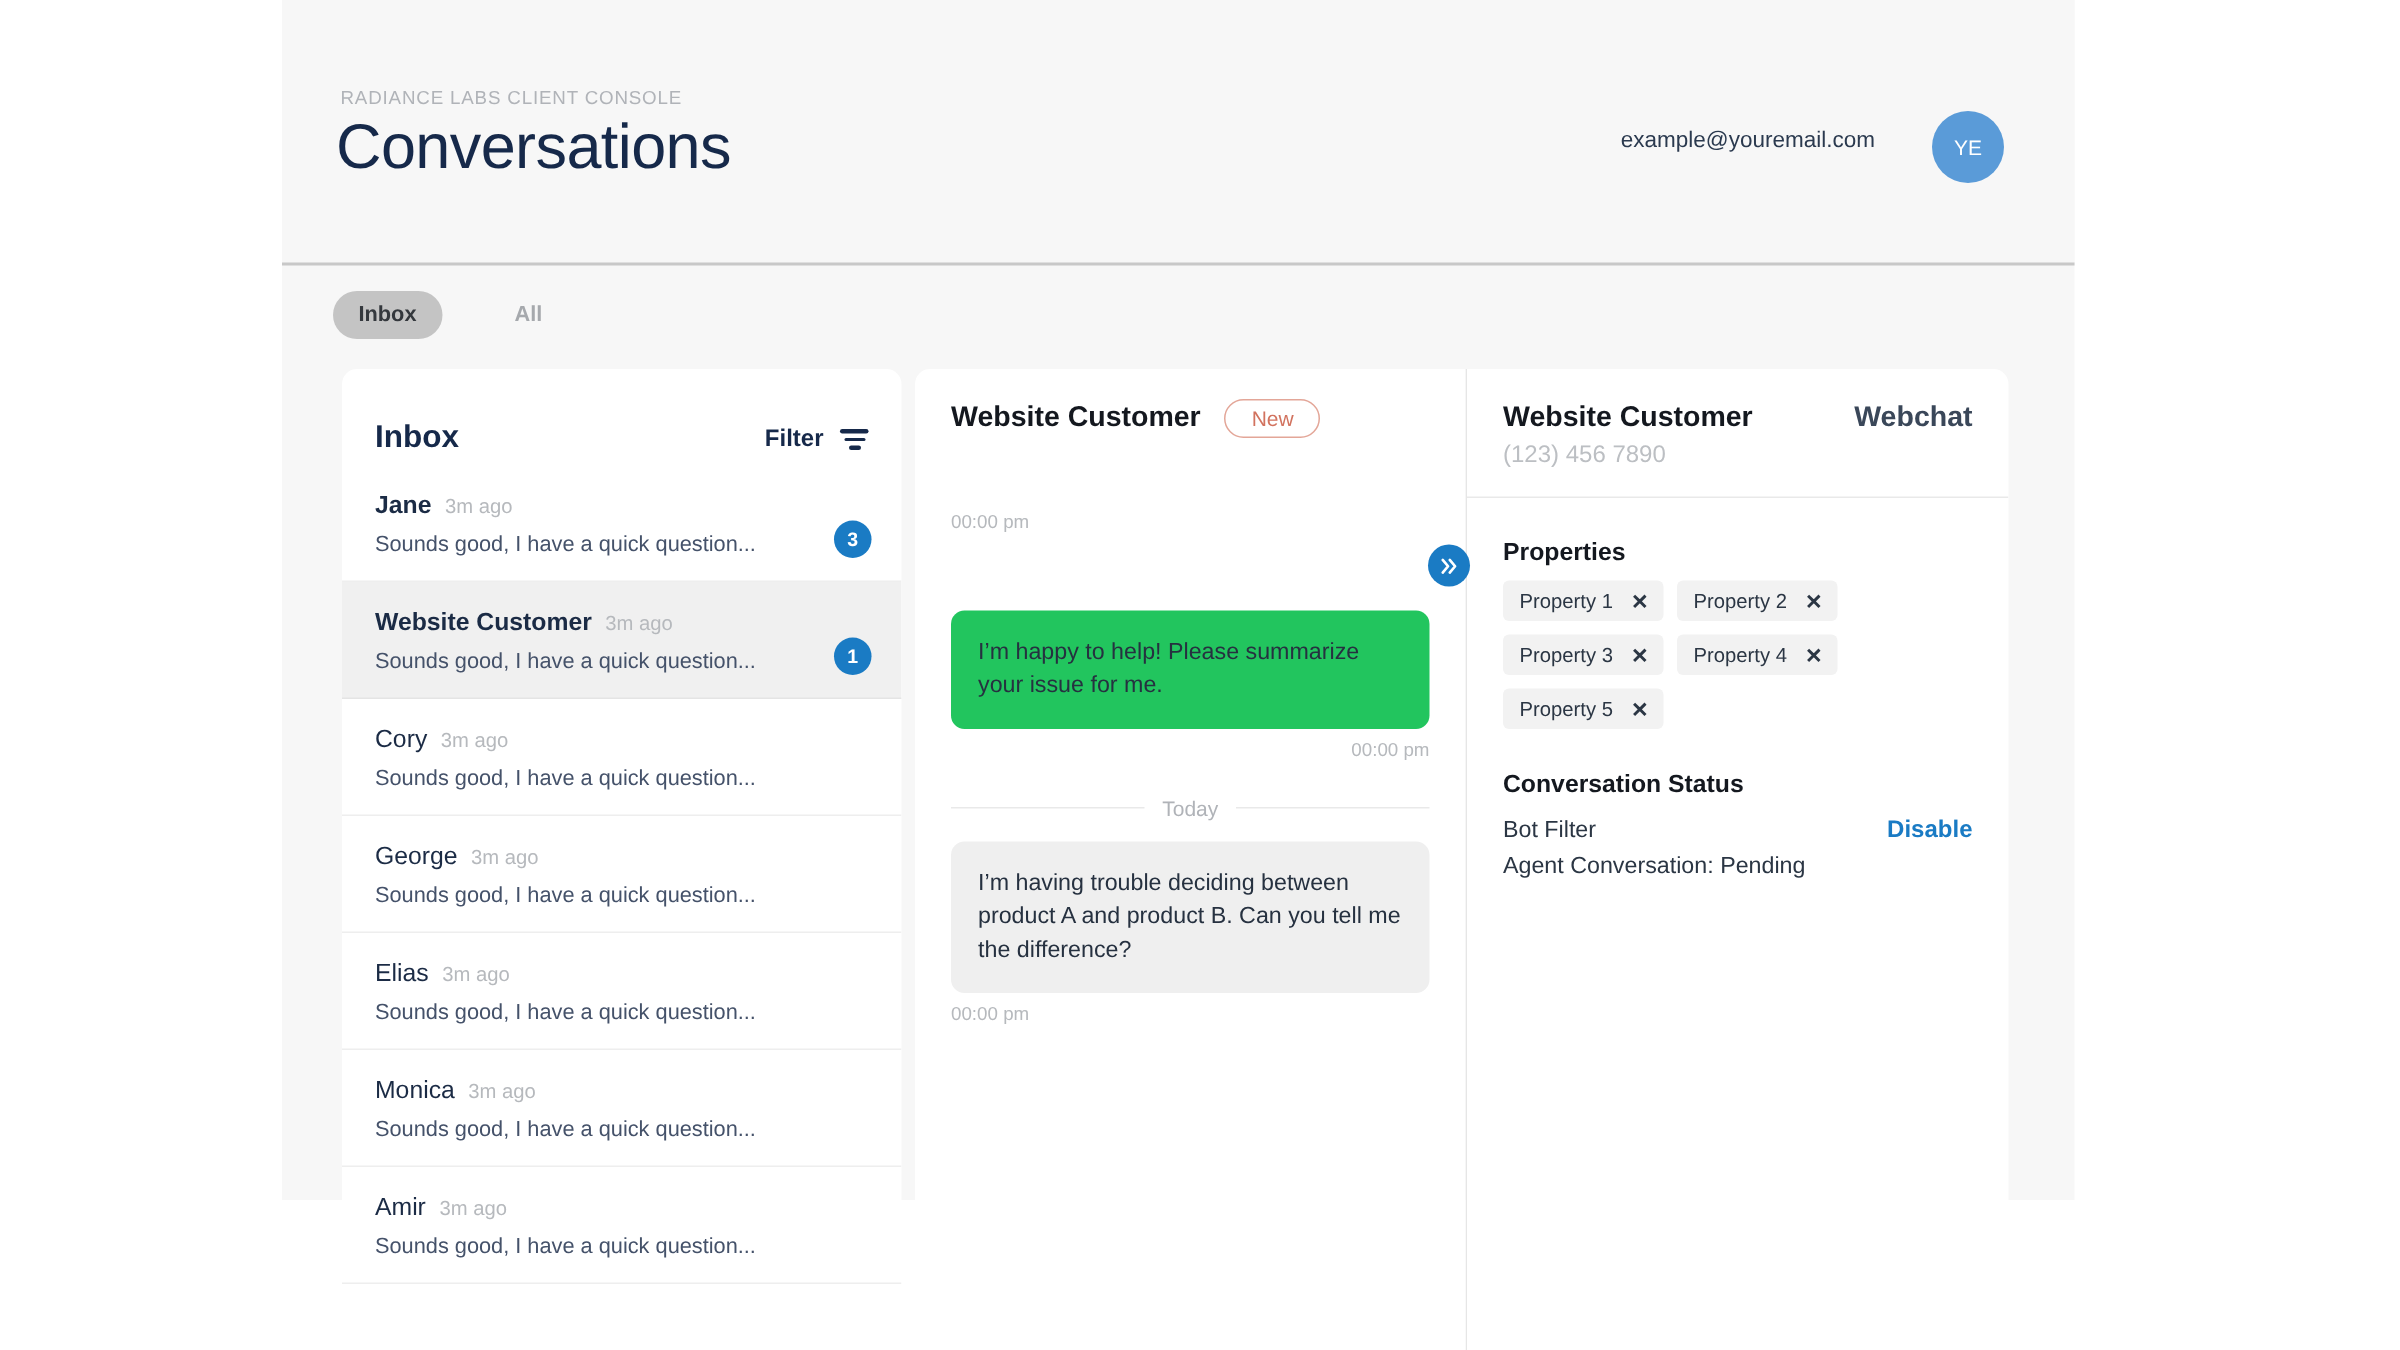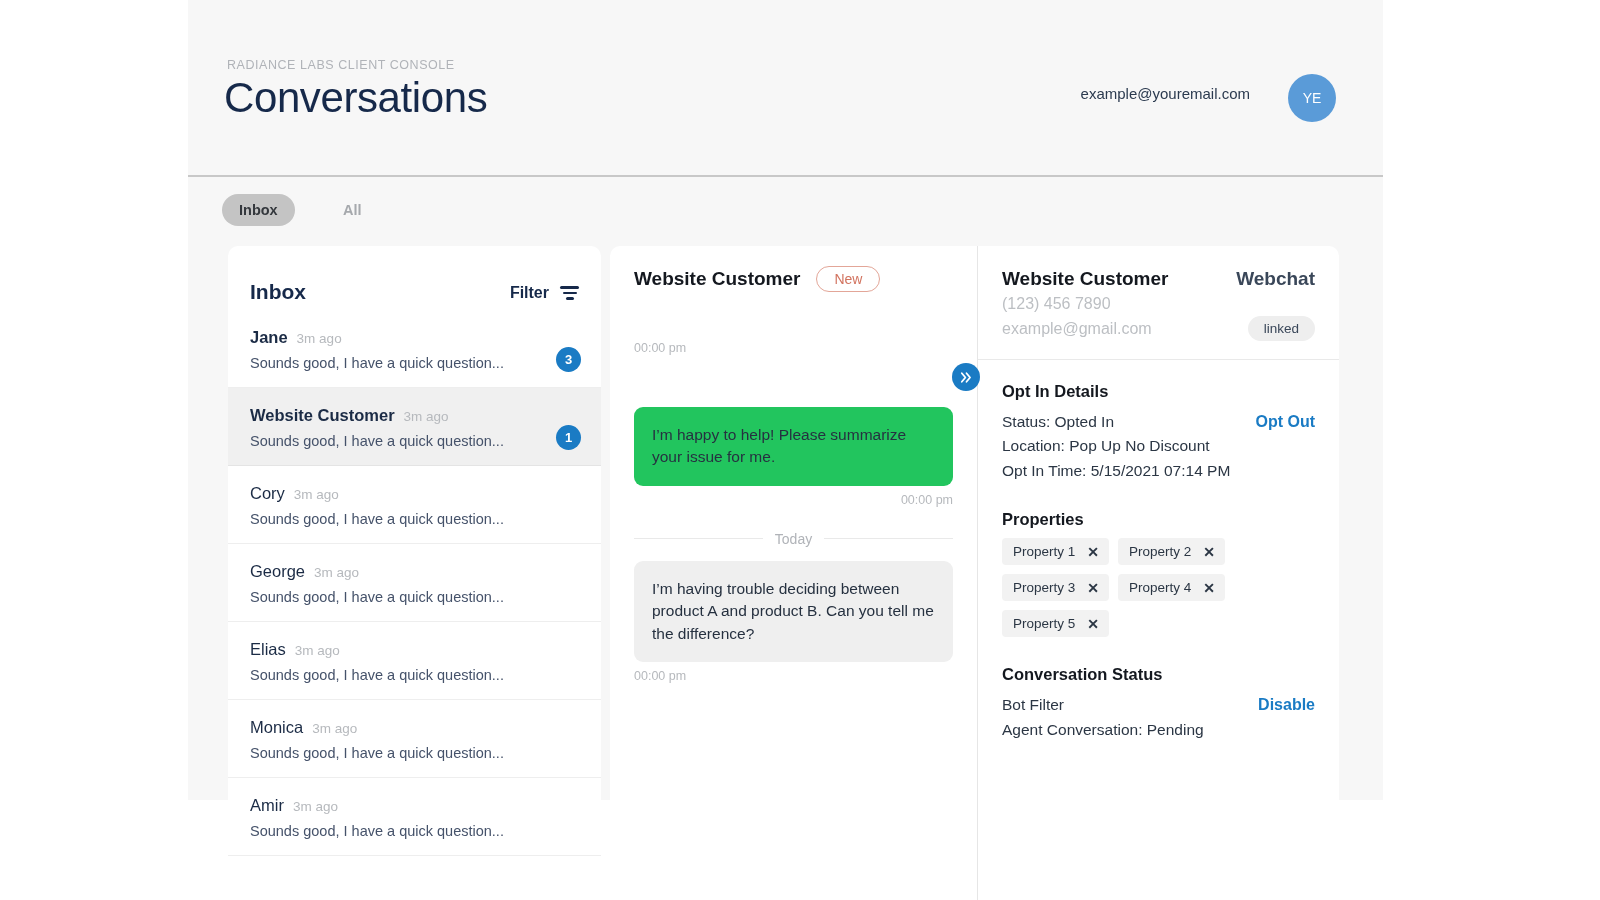--- a/index.html
+++ b/index.html
@@ -289,35 +289,22 @@
     </svg>
   </div>
 
   <div class="panel" id="details-panel">
     <div class="det-head">
       <div class="det-top">
         <span class="det-name">Website Customer</span>
         <span class="det-channel">Webchat</span>
       </div>
       <div class="det-phone">(123) 456 7890</div>
-      <div class="det-email-row">
-        <span class="det-email">example@gmail.com</span>
-        <span class="pill-linked">linked</span>
-      </div>
-    </div>
-
-    <div class="det-section">
-      <div class="det-h">Opt In Details</div>
-      <div class="det-row">
-        <span class="det-line">Status: Opted In</span>
-        <span class="det-action">Opt Out</span>
-      </div>
-      <div class="det-line">Location: Pop Up No Discount</div>
-      <div class="det-line">Opt In Time: 5/15/2021 07:14 PM</div>
-    </div>
+    </div>
+
 
     <div class="det-section" style="padding-top:27px">
       <div class="det-h">Properties</div>
       <div class="tag-wrap" id="tag-wrap">
           <span class="tag">
             <span>Property 1</span>
             <span class="tag-x">✕</span>
           </span>
           <span class="tag">
             <span>Property 2</span>

